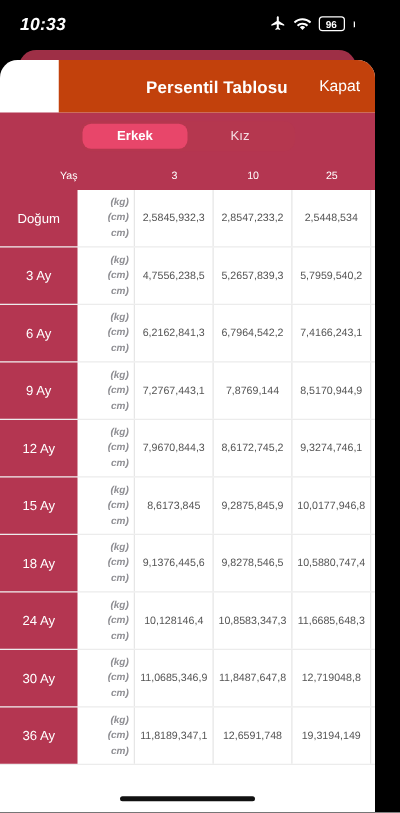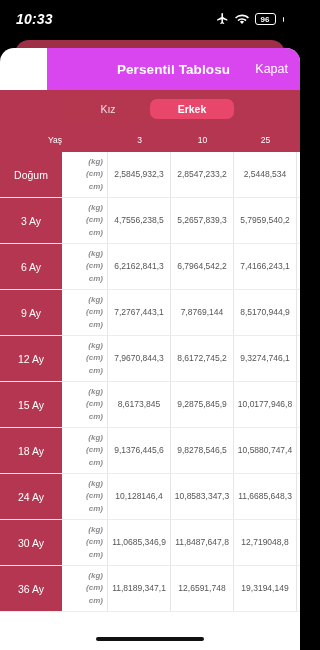--- a/index.html
+++ b/index.html
@@ -40,21 +40,21 @@
     background: #9e2f46; border-radius: 14px 14px 0 0;
   }
 
   
   .sheet {
     position: absolute; top: 48px; left: 0; width: 300px; height: 602px;
     background: #fff; border-radius: 14px 14px 0 0; overflow: hidden;
   }
   .sheet-header {
     position: relative; height: 42px;
-    background: #d946ef;
+    background: #c2410c;
     display: flex; align-items: center; justify-content: center; margin-left: 47px;
   }
   .sheet-title {
     font-size: 13.5px; font-weight: bold; color: #fff; letter-spacing: .1px;
   }
   .close-btn {
     position: absolute; right: 12px; top: 50%; transform: translateY(-50%);
     font-size: 12.5px; color: #fff; background: none; border: 0;
     font-family: "Liberation Sans", sans-serif; cursor: pointer;
   }
@@ -157,22 +157,22 @@
 
   <div class="sheet">
 
     <div class="sheet-header">
       <span class="sheet-title">Persentil Tablosu</span>
       <button class="close-btn">Kapat</button>
     </div>
 
     <div class="seg-wrap">
       <div class="segmented">
+        <button class="seg active">Erkek</button>
         <button class="seg">Kız</button>
-        <button class="seg active">Erkek</button>
       </div>
     </div>
 
     <div class="table-area">
 
       <div class="thead">
         <div class="th-age">Yaş</div>
         <div class="th-label"></div>
         <div class="th-pct">3</div>
         <div class="th-pct">10</div>

